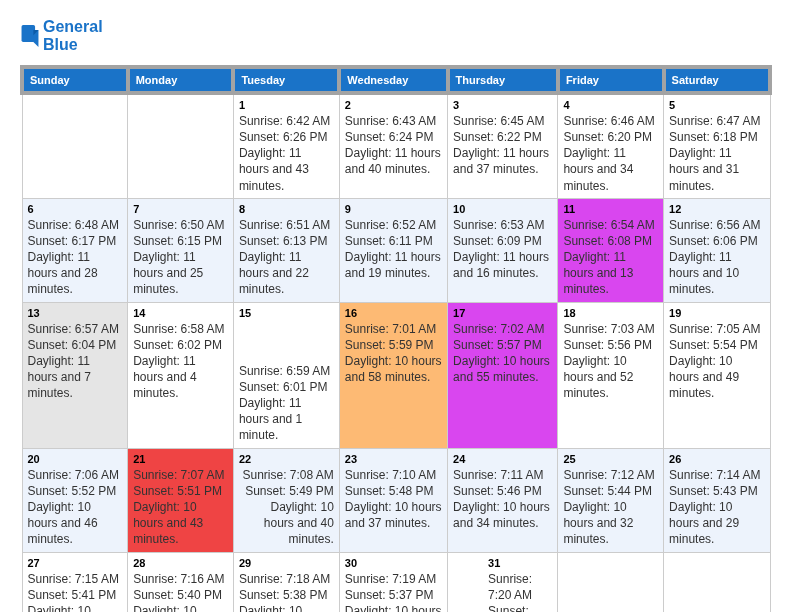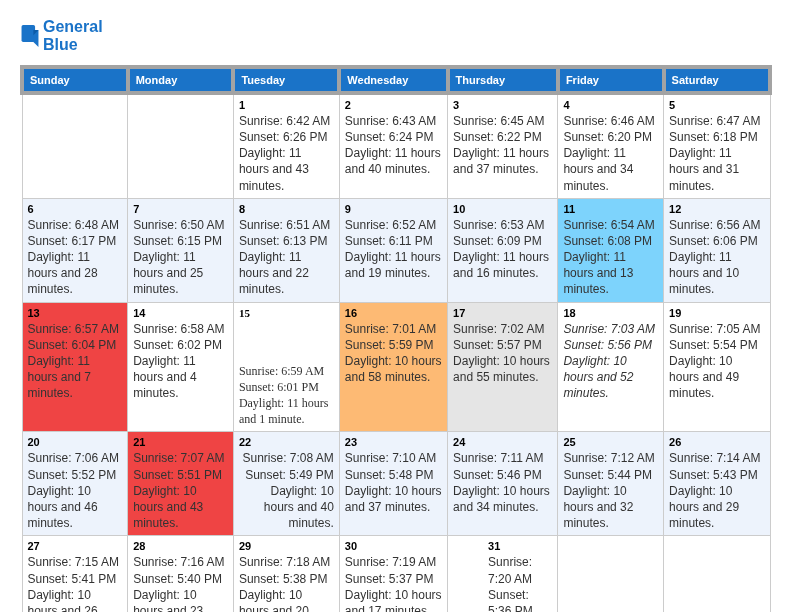--- a/index.html
+++ b/index.html
@@ -187,67 +187,67 @@
             <div class="day-info" style="white-space: pre-line;">Sunrise: 6:52 AM
 Sunset: 6:11 PM
 Daylight: 11 hours and 19 minutes.</div>
           </td>
           <td style="background: rgb(237, 243, 252);">
             <span class="day-num">10</span>
             <div class="day-info" style="white-space: pre-line;">Sunrise: 6:53 AM
 Sunset: 6:09 PM
 Daylight: 11 hours and 16 minutes.</div>
           </td>
-          <td style="background: #7dd3fc; margin-left: 22px;">
+          <td style="background: #d946ef; margin-left: 22px;">
             <span class="day-num">11</span>
             <div class="day-info" style="white-space: pre-line;">Sunrise: 6:54 AM
 Sunset: 6:08 PM
 Daylight: 11 hours and 13 minutes.</div>
           </td>
           <td style="background: rgb(237, 243, 252);">
             <span class="day-num">12</span>
             <div class="day-info" style="white-space: pre-line;">Sunrise: 6:56 AM
 Sunset: 6:06 PM
 Daylight: 11 hours and 10 minutes.</div>
           </td>
         </tr>
         <tr>
-          <td style="background: #ef4444; margin-top: 28px;">
+          <td style="background: #e5e5e5; margin-top: 28px;">
             <span class="day-num">13</span>
             <div class="day-info" style="white-space: pre-line;">Sunrise: 6:57 AM
 Sunset: 6:04 PM
 Daylight: 11 hours and 7 minutes.</div>
           </td>
           <td style="background: rgb(255, 255, 255);">
             <span class="day-num">14</span>
             <div class="day-info" style="white-space: pre-line;">Sunrise: 6:58 AM
 Sunset: 6:02 PM
 Daylight: 11 hours and 4 minutes.</div>
           </td>
-          <td style="background: rgb(255, 255, 255); font-family: Liberation Serif, serif;">
+          <td style="background: rgb(255, 255, 255);">
             <span class="day-num">15</span>
             <div class="day-info" style="white-space: pre-line; margin-top: 44px;">Sunrise: 6:59 AM
 Sunset: 6:01 PM
 Daylight: 11 hours and 1 minute.</div>
           </td>
           <td style="background: #fdba74;">
             <span class="day-num">16</span>
             <div class="day-info" style="white-space: pre-line;">Sunrise: 7:01 AM
 Sunset: 5:59 PM
 Daylight: 10 hours and 58 minutes.</div>
           </td>
-          <td style="background: #e5e5e5;">
+          <td style="background: #d946ef;">
             <span class="day-num">17</span>
             <div class="day-info" style="white-space: pre-line;">Sunrise: 7:02 AM
 Sunset: 5:57 PM
 Daylight: 10 hours and 55 minutes.</div>
           </td>
           <td style="background: rgb(255, 255, 255);">
             <span class="day-num">18</span>
-            <div class="day-info" style="white-space: pre-line; font-style: italic;">Sunrise: 7:03 AM
+            <div class="day-info" style="white-space: pre-line;">Sunrise: 7:03 AM
 Sunset: 5:56 PM
 Daylight: 10 hours and 52 minutes.</div>
           </td>
           <td style="background: rgb(255, 255, 255);">
             <span class="day-num">19</span>
             <div class="day-info" style="white-space: pre-line;">Sunrise: 7:05 AM
 Sunset: 5:54 PM
 Daylight: 10 hours and 49 minutes.</div>
           </td>
         </tr>

